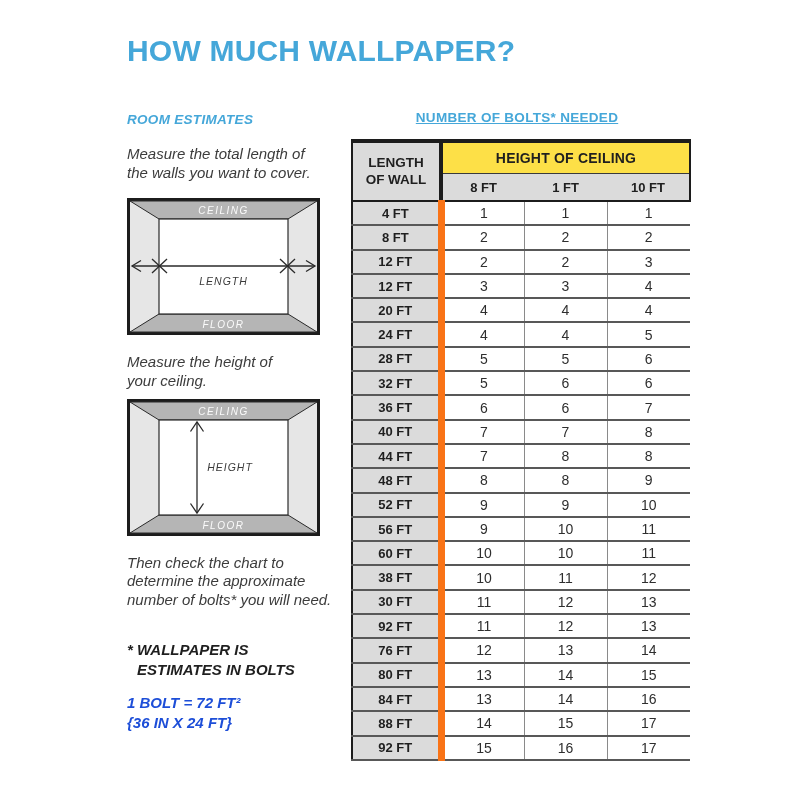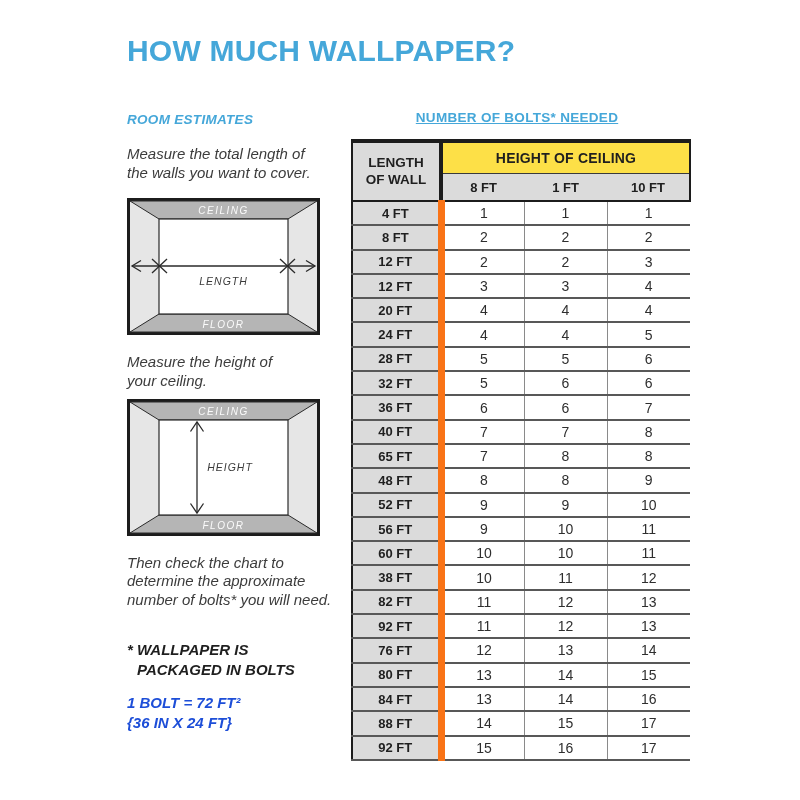--- a/index.html
+++ b/index.html
@@ -119,21 +119,21 @@
         <polyline points="63.5,104.5 70,114 76.5,104.5"></polyline>
       </g>
       <text class="svg-dim-label" x="103" y="72" text-anchor="middle">HEIGHT</text>
     </svg>
 
     <p class="body-text">Then check the chart to
 determine the approximate
 number of bolts* you will need.</p>
 
     <p class="note-bold">* WALLPAPER IS
-PACKAGED IN BOLTS</p>
+ESTIMATES IN BOLTS</p>
 
     <p class="bolt-info">1 BOLT = 72 FT²
 {36 IN X 24 FT}</p>
   </div>
 
   <h2 class="table-title">NUMBER OF BOLTS* NEEDED</h2>
 
   <table class="bolts-table">
     <thead>
       <tr>
@@ -202,21 +202,21 @@
           <td>6</td>
           <td>7</td>
         </tr>
         <tr>
           <th>40 FT</th>
           <td>7</td>
           <td>7</td>
           <td>8</td>
         </tr>
         <tr>
-          <th>65 FT</th>
+          <th>44 FT</th>
           <td>7</td>
           <td>8</td>
           <td>8</td>
         </tr>
         <tr>
           <th>48 FT</th>
           <td>8</td>
           <td>8</td>
           <td>9</td>
         </tr>
@@ -238,21 +238,21 @@
           <td>10</td>
           <td>11</td>
         </tr>
         <tr>
           <th>38 FT</th>
           <td>10</td>
           <td>11</td>
           <td>12</td>
         </tr>
         <tr>
-          <th>82 FT</th>
+          <th>30 FT</th>
           <td>11</td>
           <td>12</td>
           <td>13</td>
         </tr>
         <tr>
           <th>92 FT</th>
           <td>11</td>
           <td>12</td>
           <td>13</td>
         </tr>

